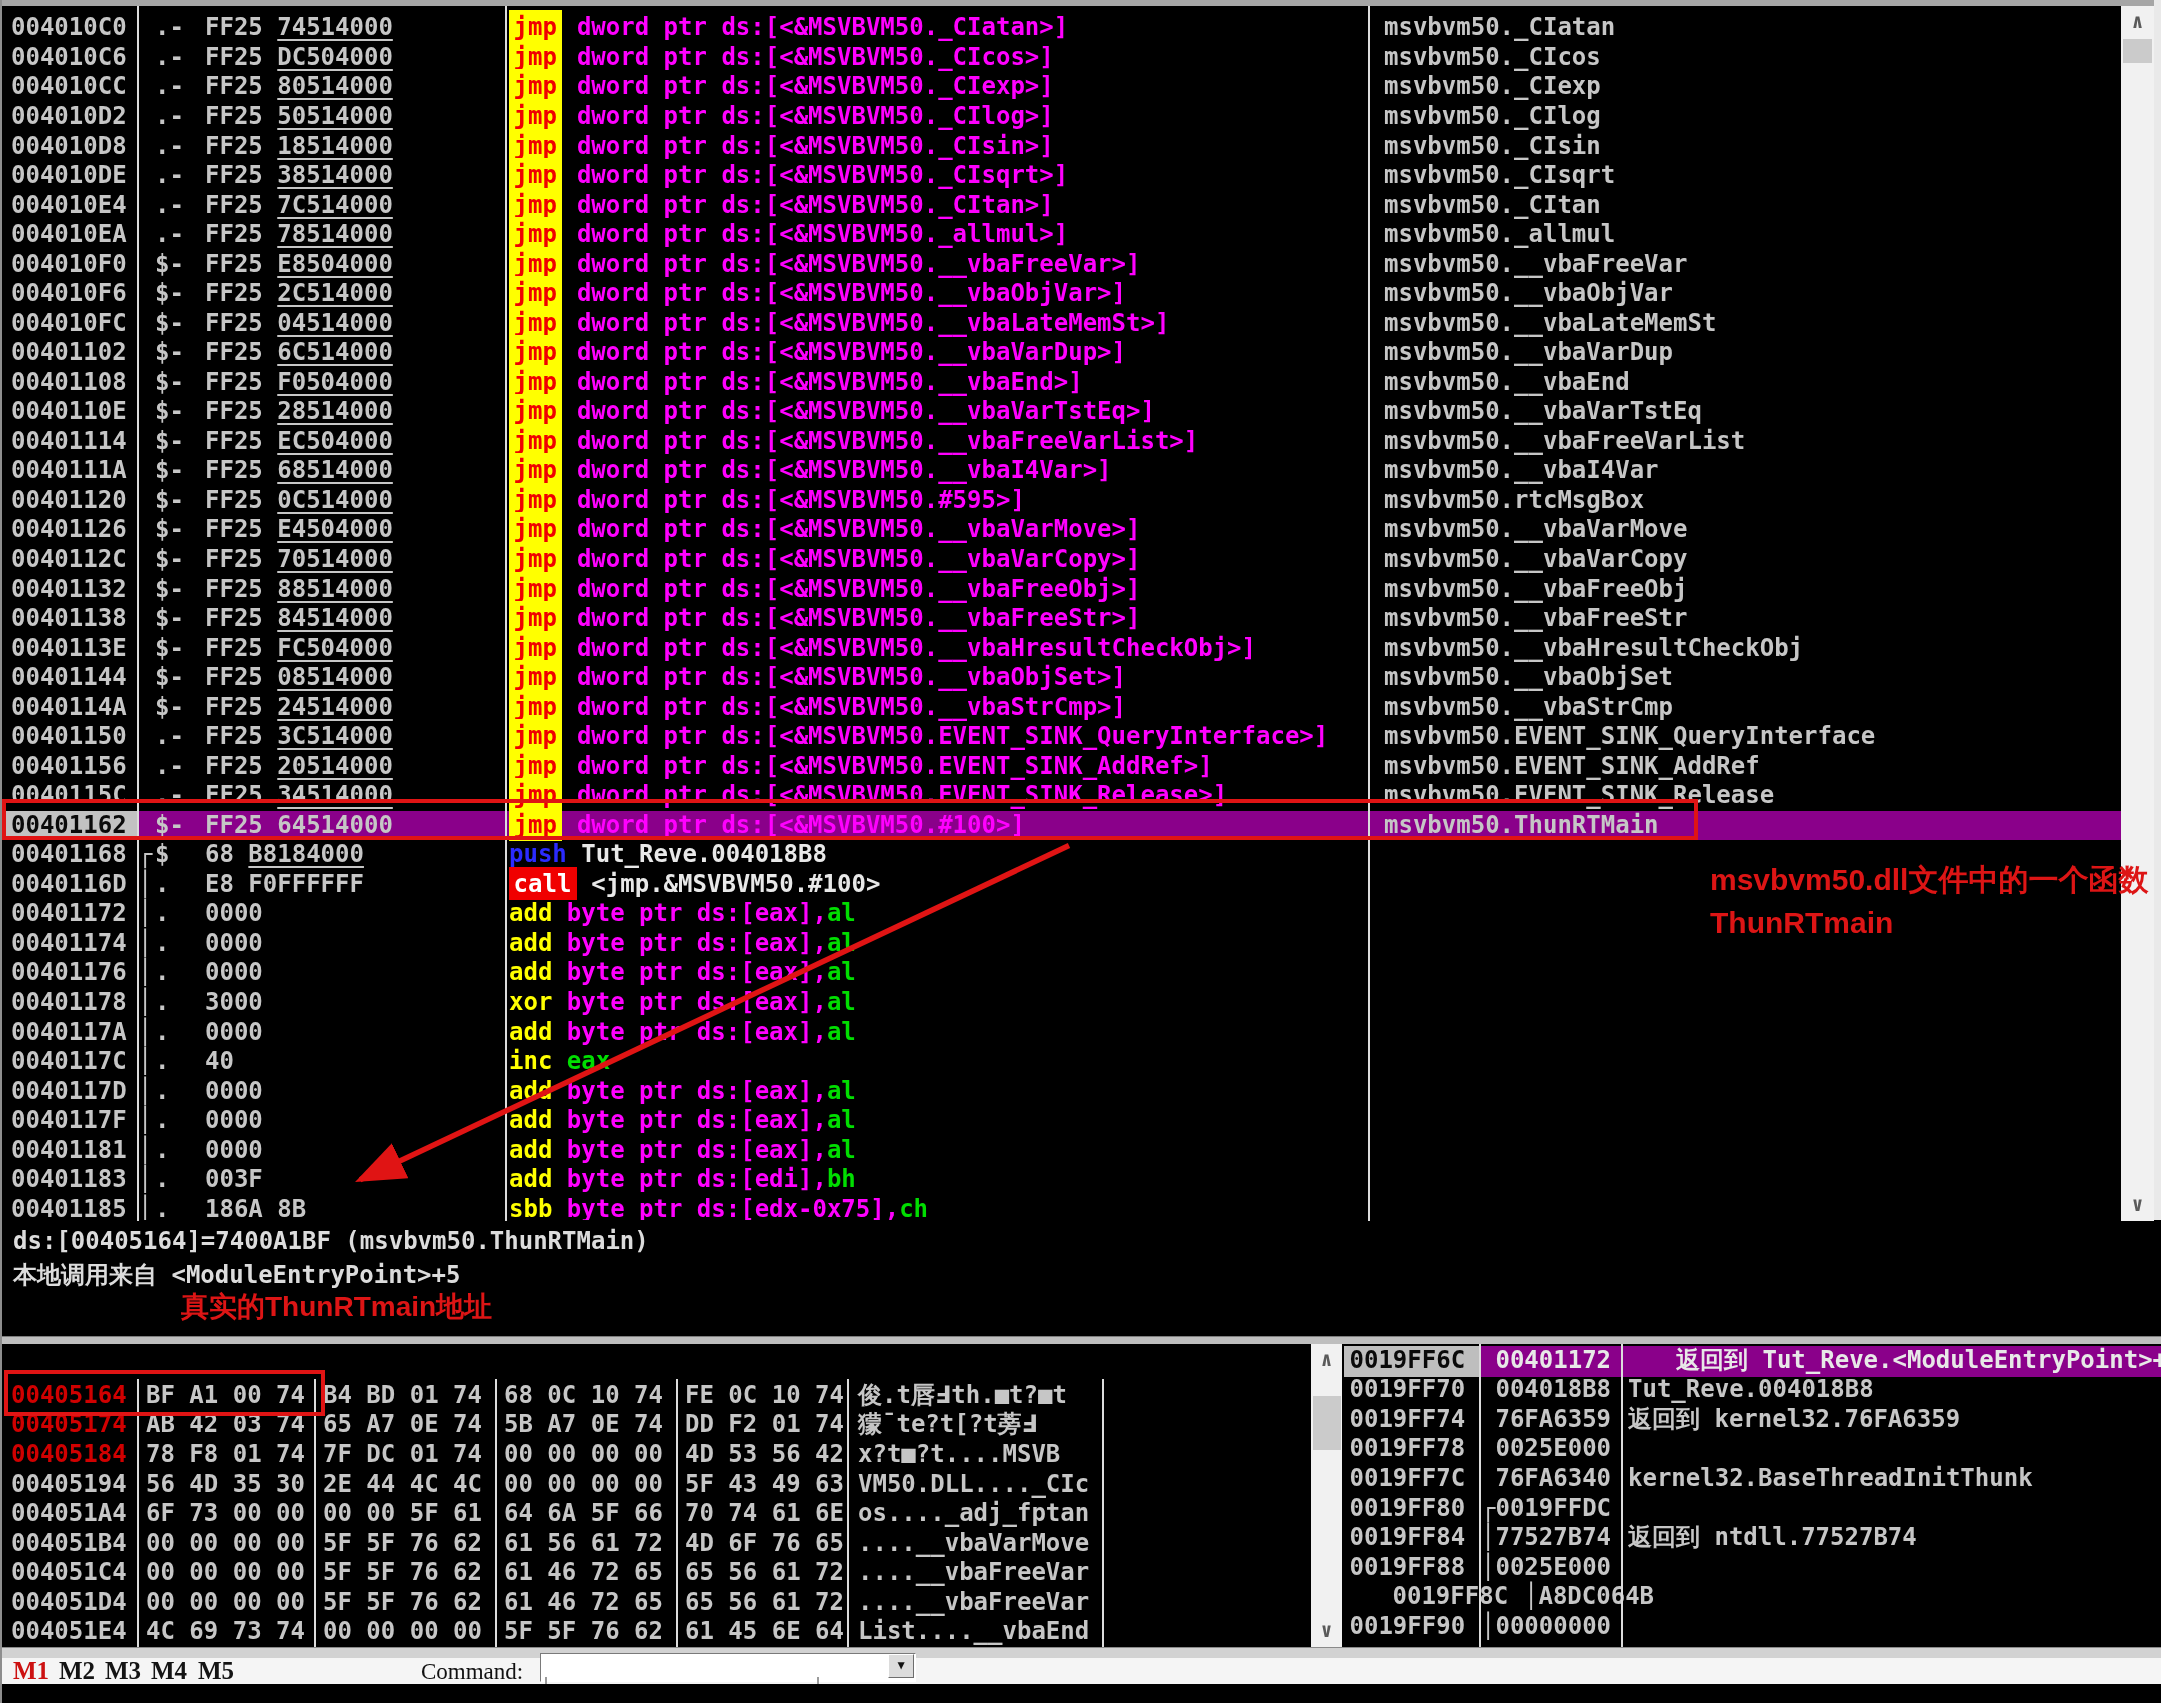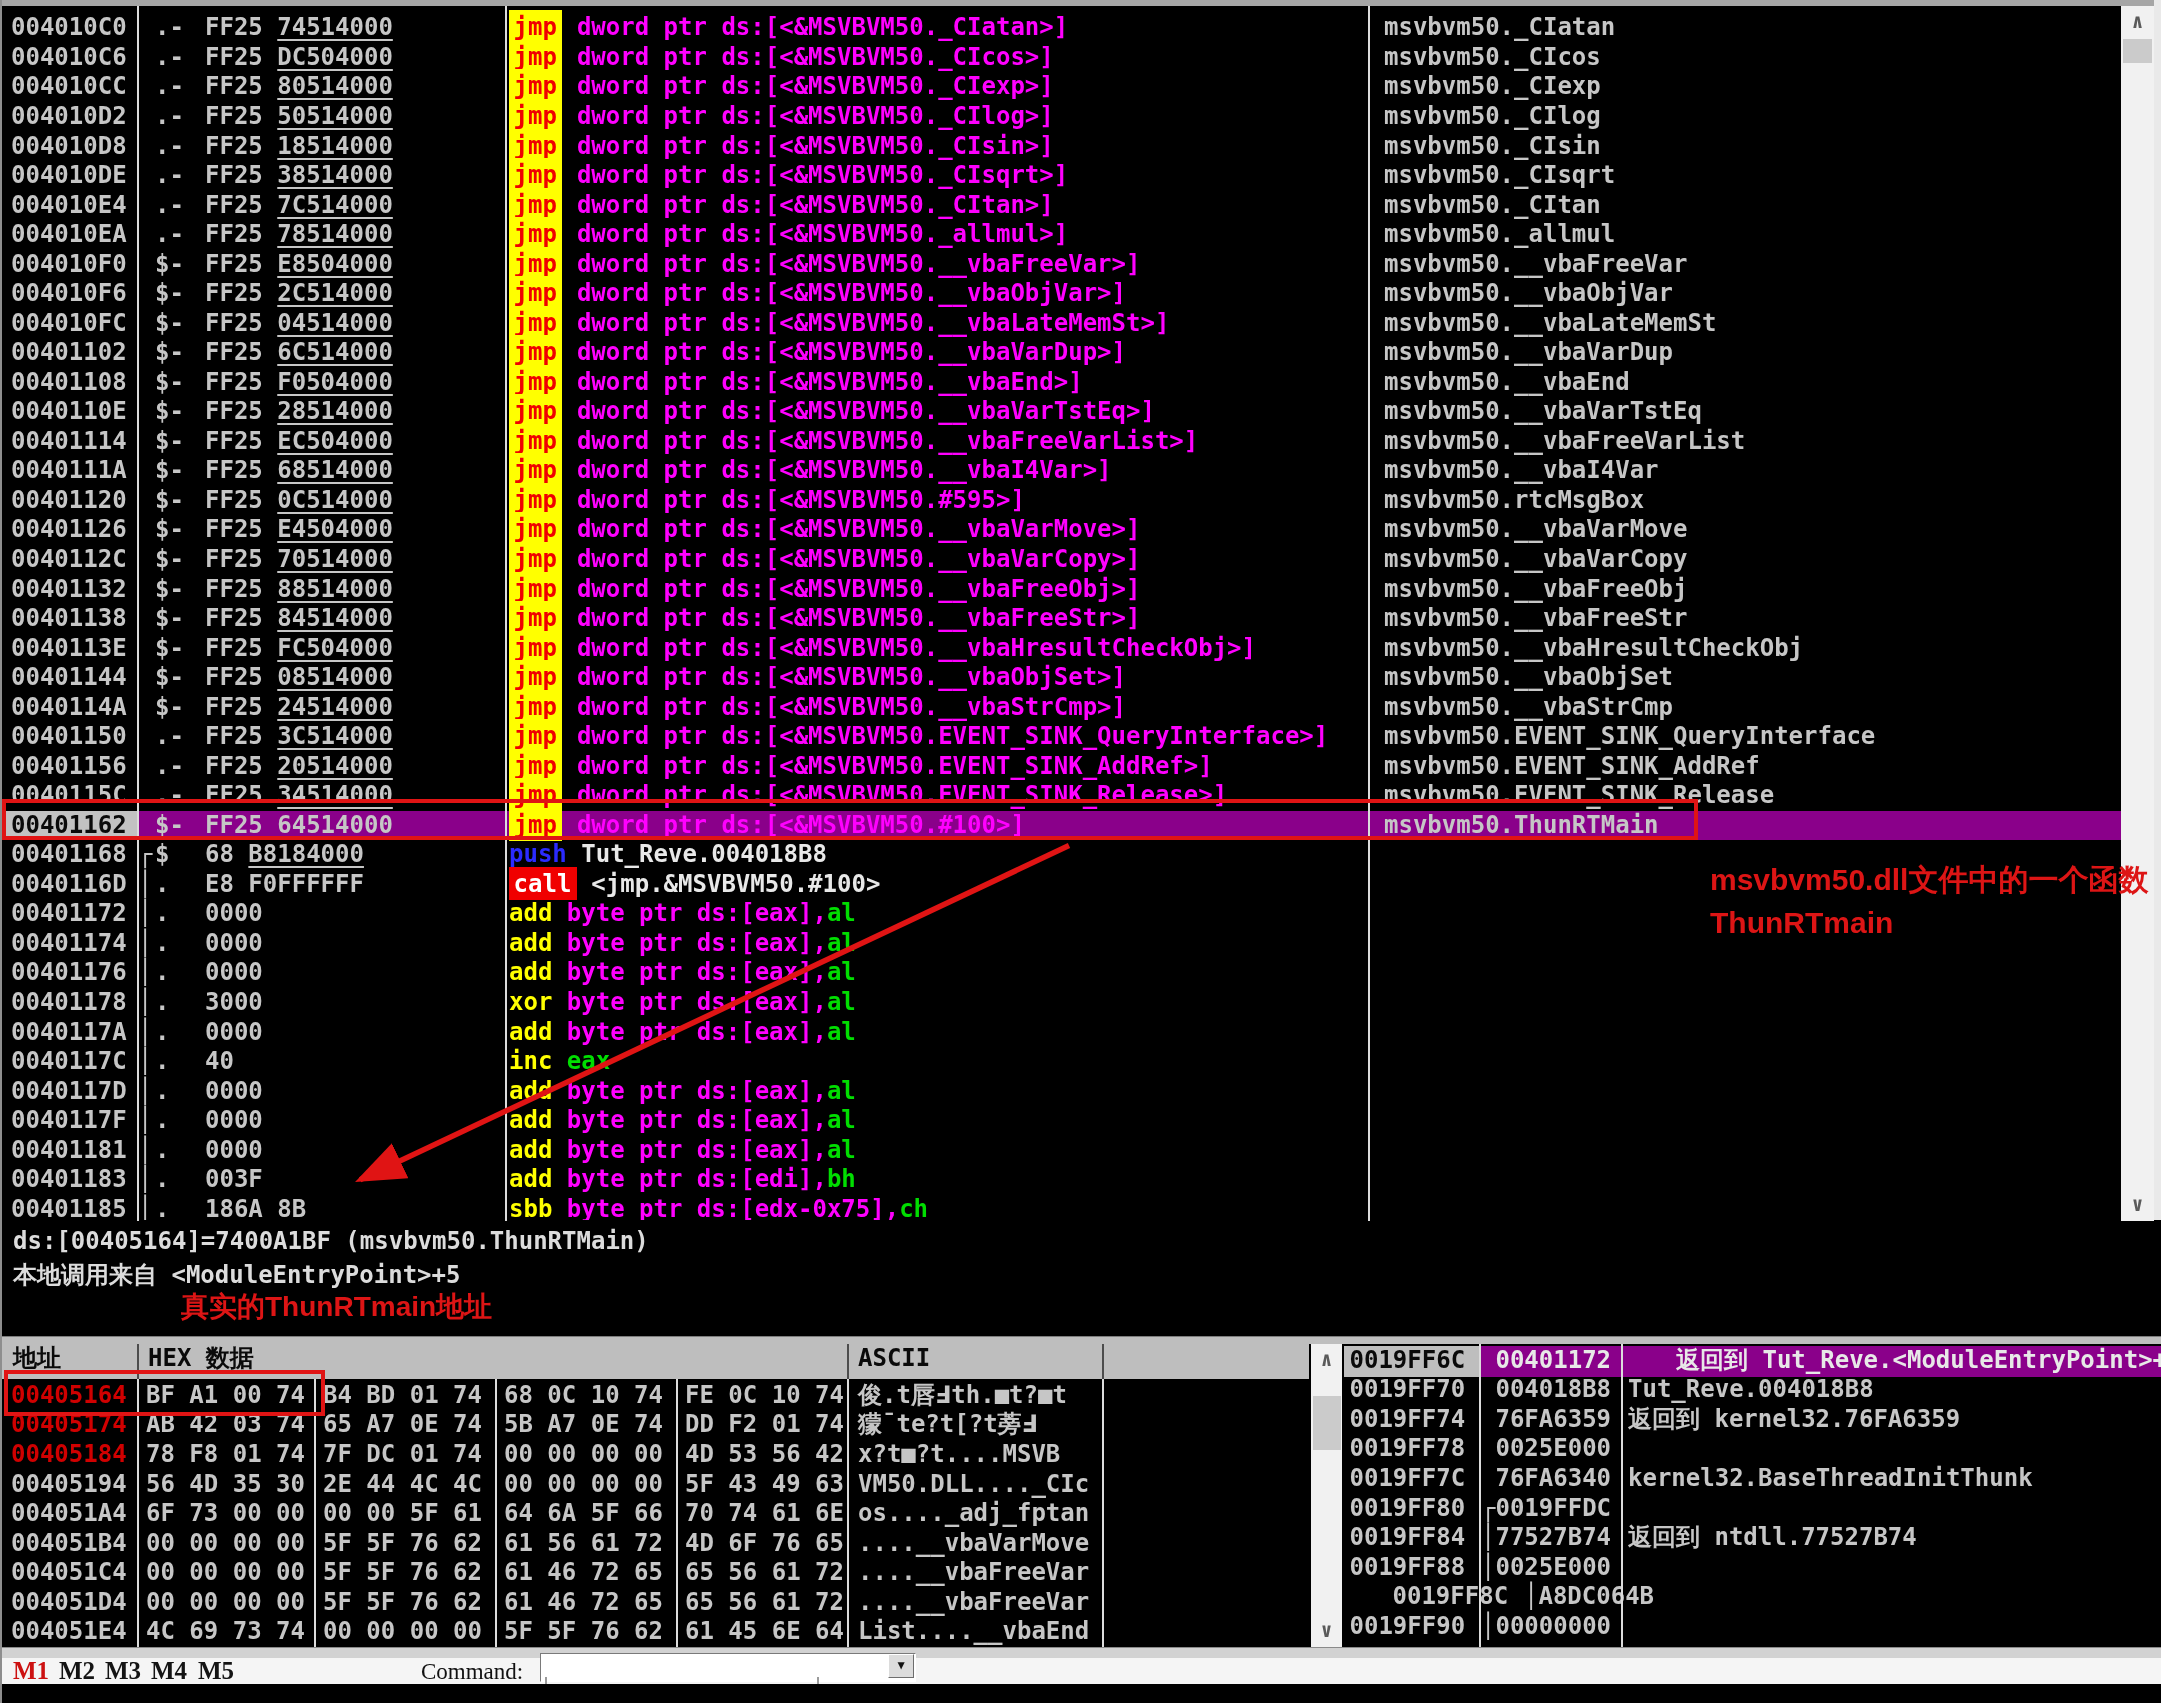--- a/index.html
+++ b/index.html
@@ -130,28 +130,20 @@
   <div class="abs" id="rightsliver"></div>
 
   <div class="abs" id="infopane">
     <div class="infoline mono" style="top:7.4px;">ds:[00405164]=7400A1BF (msvbvm50.ThunRTMain)</div>
     <div class="infoline mono" style="top:39px;">本地调用来自 &lt;ModuleEntryPoint&gt;+5</div>
   </div>
   <div class="anntext" style="left:181px;top:1288px;font-size:28px;">真实的ThunRTmain地址</div>
   <div class="abs" id="divider1"></div>
 
   <div class="abs" id="dumppane">
-    <div id="dumphdr" class="mono">
-      <span class="cell" style="left:13px;">地址</span>
-      <span class="cell" style="left:148px;">HEX 数据</span>
-      <span class="cell" style="left:858px;">ASCII</span>
-      <div class="hdrline" style="left:137px;"></div>
-      <div class="hdrline" style="left:847px;"></div>
-      <div class="hdrline" style="left:1102px;"></div>
-    </div>
     <div id="dump-rows">
         <div class="dumprow mono" style="top: 37px;"><span class="cell dred" style="left: 11px;">00405164</span><span class="cell c-gray" style="left: 146px;">BF A1 00 74</span><span class="cell c-gray" style="left: 323px;">B4 BD 01 74</span><span class="cell c-gray" style="left: 504px;">68 0C 10 74</span><span class="cell c-gray" style="left: 685px;">FE 0C 10 74</span><span class="cell c-gray" style="left: 858px;">俊.t唇Ⅎth.■t?■t</span></div>
         <div class="dumprow mono" style="top: 66px;"><span class="cell dred" style="left: 11px;">00405174</span><span class="cell c-gray" style="left: 146px;">AB 42 03 74</span><span class="cell c-gray" style="left: 323px;">65 A7 0E 74</span><span class="cell c-gray" style="left: 504px;">5B A7 0E 74</span><span class="cell c-gray" style="left: 685px;">DD F2 01 74</span><span class="cell c-gray" style="left: 858px;">獴¯te?t[?t蒡Ⅎ</span></div>
         <div class="dumprow mono" style="top: 96px;"><span class="cell dred" style="left: 11px;">00405184</span><span class="cell c-gray" style="left: 146px;">78 F8 01 74</span><span class="cell c-gray" style="left: 323px;">7F DC 01 74</span><span class="cell c-gray" style="left: 504px;">00 00 00 00</span><span class="cell c-gray" style="left: 685px;">4D 53 56 42</span><span class="cell c-gray" style="left: 858px;">x?t■?t....MSVB</span></div>
         <div class="dumprow mono" style="top: 126px;"><span class="cell c-gray" style="left: 11px;">00405194</span><span class="cell c-gray" style="left: 146px;">56 4D 35 30</span><span class="cell c-gray" style="left: 323px;">2E 44 4C 4C</span><span class="cell c-gray" style="left: 504px;">00 00 00 00</span><span class="cell c-gray" style="left: 685px;">5F 43 49 63</span><span class="cell c-gray" style="left: 858px;">VM50.DLL...._CIc</span></div>
         <div class="dumprow mono" style="top: 155px;"><span class="cell c-gray" style="left: 11px;">004051A4</span><span class="cell c-gray" style="left: 146px;">6F 73 00 00</span><span class="cell c-gray" style="left: 323px;">00 00 5F 61</span><span class="cell c-gray" style="left: 504px;">64 6A 5F 66</span><span class="cell c-gray" style="left: 685px;">70 74 61 6E</span><span class="cell c-gray" style="left: 858px;">os...._adj_fptan</span></div>
         <div class="dumprow mono" style="top: 185px;"><span class="cell c-gray" style="left: 11px;">004051B4</span><span class="cell c-gray" style="left: 146px;">00 00 00 00</span><span class="cell c-gray" style="left: 323px;">5F 5F 76 62</span><span class="cell c-gray" style="left: 504px;">61 56 61 72</span><span class="cell c-gray" style="left: 685px;">4D 6F 76 65</span><span class="cell c-gray" style="left: 858px;">....__vbaVarMove</span></div>
         <div class="dumprow mono" style="top: 214px;"><span class="cell c-gray" style="left: 11px;">004051C4</span><span class="cell c-gray" style="left: 146px;">00 00 00 00</span><span class="cell c-gray" style="left: 323px;">5F 5F 76 62</span><span class="cell c-gray" style="left: 504px;">61 46 72 65</span><span class="cell c-gray" style="left: 685px;">65 56 61 72</span><span class="cell c-gray" style="left: 858px;">....__vbaFreeVar</span></div>
         <div class="dumprow mono" style="top: 244px;"><span class="cell c-gray" style="left: 11px;">004051D4</span><span class="cell c-gray" style="left: 146px;">00 00 00 00</span><span class="cell c-gray" style="left: 323px;">5F 5F 76 62</span><span class="cell c-gray" style="left: 504px;">61 46 72 65</span><span class="cell c-gray" style="left: 685px;">65 56 61 72</span><span class="cell c-gray" style="left: 858px;">....__vbaFreeVar</span></div>
         <div class="dumprow mono" style="top: 273px;"><span class="cell c-gray" style="left: 11px;">004051E4</span><span class="cell c-gray" style="left: 146px;">4C 69 73 74</span><span class="cell c-gray" style="left: 323px;">00 00 00 00</span><span class="cell c-gray" style="left: 504px;">5F 5F 76 62</span><span class="cell c-gray" style="left: 685px;">61 45 6E 64</span><span class="cell c-gray" style="left: 858px;">List....__vbaEnd</span></div>

